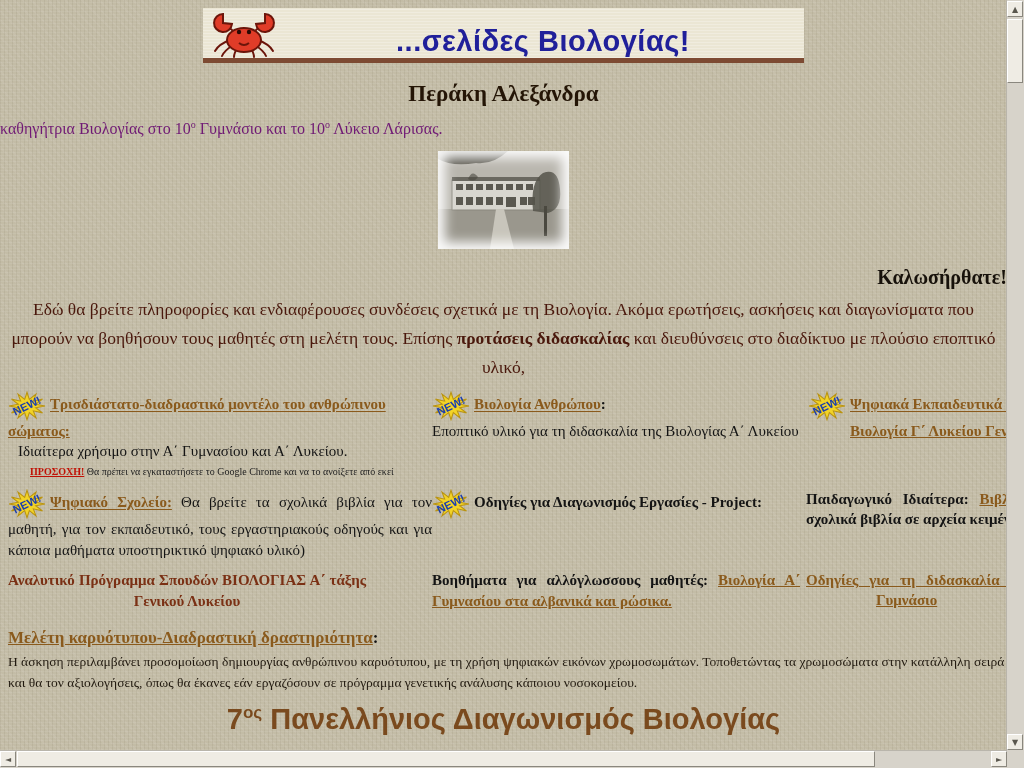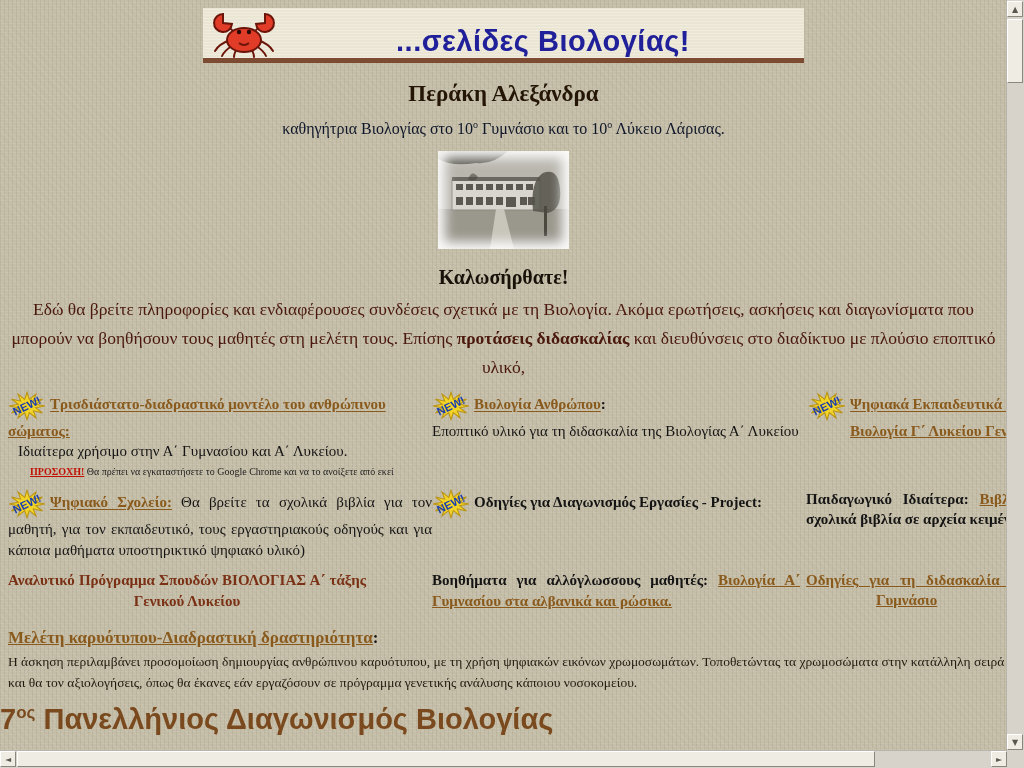--- a/index.html
+++ b/index.html
@@ -23,28 +23,28 @@
     background-image:repeating-linear-gradient(0deg, rgba(255,255,255,0.25) 0 1px, rgba(0,0,0,0) 1px 3px);
     border-bottom:5px solid #7d4a32;
   }
   .banner-title{
     flex:1;text-align:center;font-family:"Liberation Sans", sans-serif;
     font-size:29px;font-weight:600;color:#20209a;letter-spacing:.5px;
   }
   .crab{margin-left:3px}
 
   .name{margin:18px 0 0;text-align:center;font-weight:bold;font-size:23px;color:#241506}
-  .subtitle{margin-top:12px;text-align:center;font-size:16px;color:#0f172a}
+  .subtitle{margin-top:12px;font-size:16px;color:#701a75}
   .subtitle .sup{font-size:10px;vertical-align:super}
 
   .photo-wrap{width:131px;height:98px;margin:13px auto 0;background:#fff;position:relative}
   .photo-wrap svg{display:block}
   .vignette{position:absolute;top:0;left:0;right:0;bottom:0;box-shadow:inset 0 0 12px 7px rgba(255,255,255,.95)}
 
-  .welcome{margin-top:17px;text-align:center;font-weight:bold;font-size:20px;color:#17110a}
+  .welcome{margin-top:17px;text-align:right;font-weight:bold;font-size:20px;color:#17110a}
 
   .intro{width:985px;margin:6px auto 0;text-align:center;font-size:17.5px;line-height:29px;color:#4a180c}
   .intro b{font-weight:bold}
 
   
   .linkgrid{
     display:grid;grid-template-columns:424px 368px 448px;
     width:1240px;margin-top:9px;padding-left:8px;
     font-size:15px;color:#141414;row-gap:9px;
   }
@@ -62,21 +62,21 @@
 
   
   .kar{margin:15px 0 0 8px}
   .kar-head{font-size:17px;line-height:22px}
   .kar-colon{font-weight:bold;color:#111}
   .kar-text{font-size:13.5px;line-height:17px;color:#221a10;margin-top:4px}
   .kar-l1{white-space:nowrap;width:1240px;overflow:hidden}
 
   
   .contest{
-    width:1007px;margin-top:12px;
+    width:1007px;margin-top:12px;text-align:center;
     font-family:"Liberation Sans", sans-serif;font-weight:bold;
     font-size:29px;color:#7a4a1e;
   }
   .contest .sup{font-size:17px;vertical-align:super}
 
   
   .vscroll{position:absolute;top:0;right:0;width:17px;height:751px;background:#d7d3ca;border-left:1px solid #b9b5ab}
   .hscroll{position:absolute;bottom:0;left:0;width:1007px;height:17px;background:#d7d3ca;border-top:1px solid #b9b5ab}
   .sb-btn{
     width:16px;height:16px;background:#efece4;color:#5a574e;font-size:8px;line-height:16px;text-align:center;

